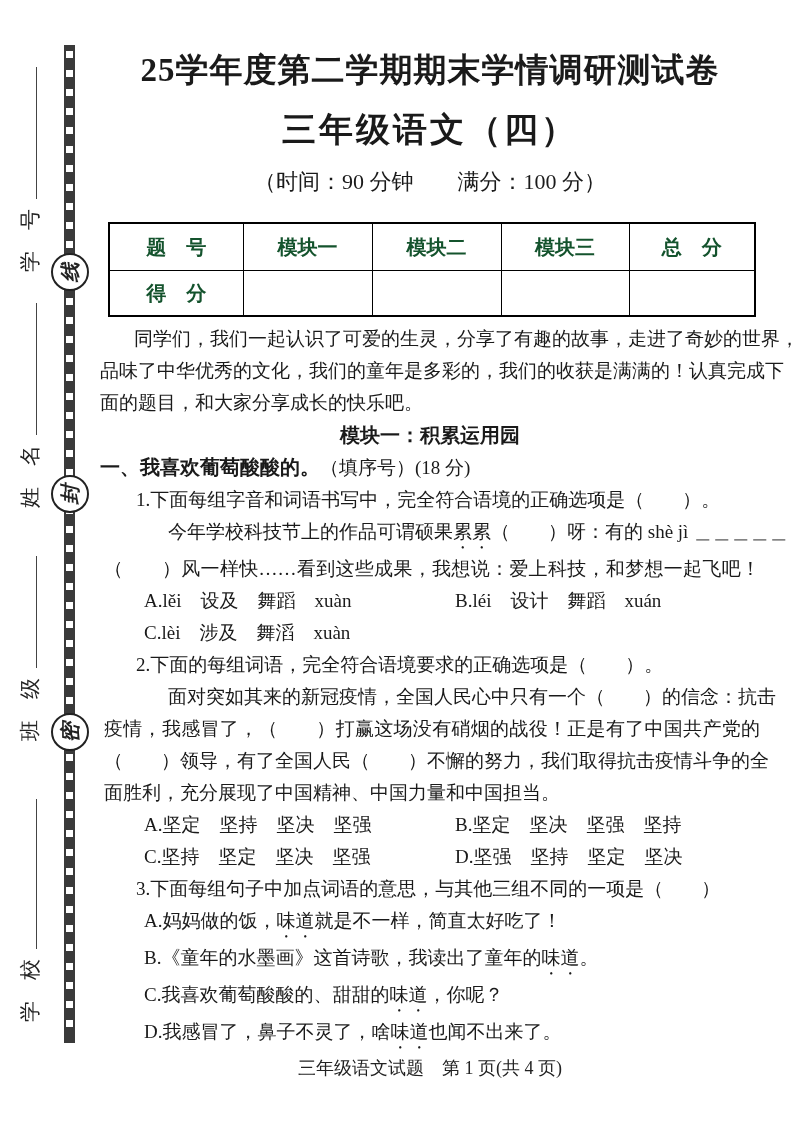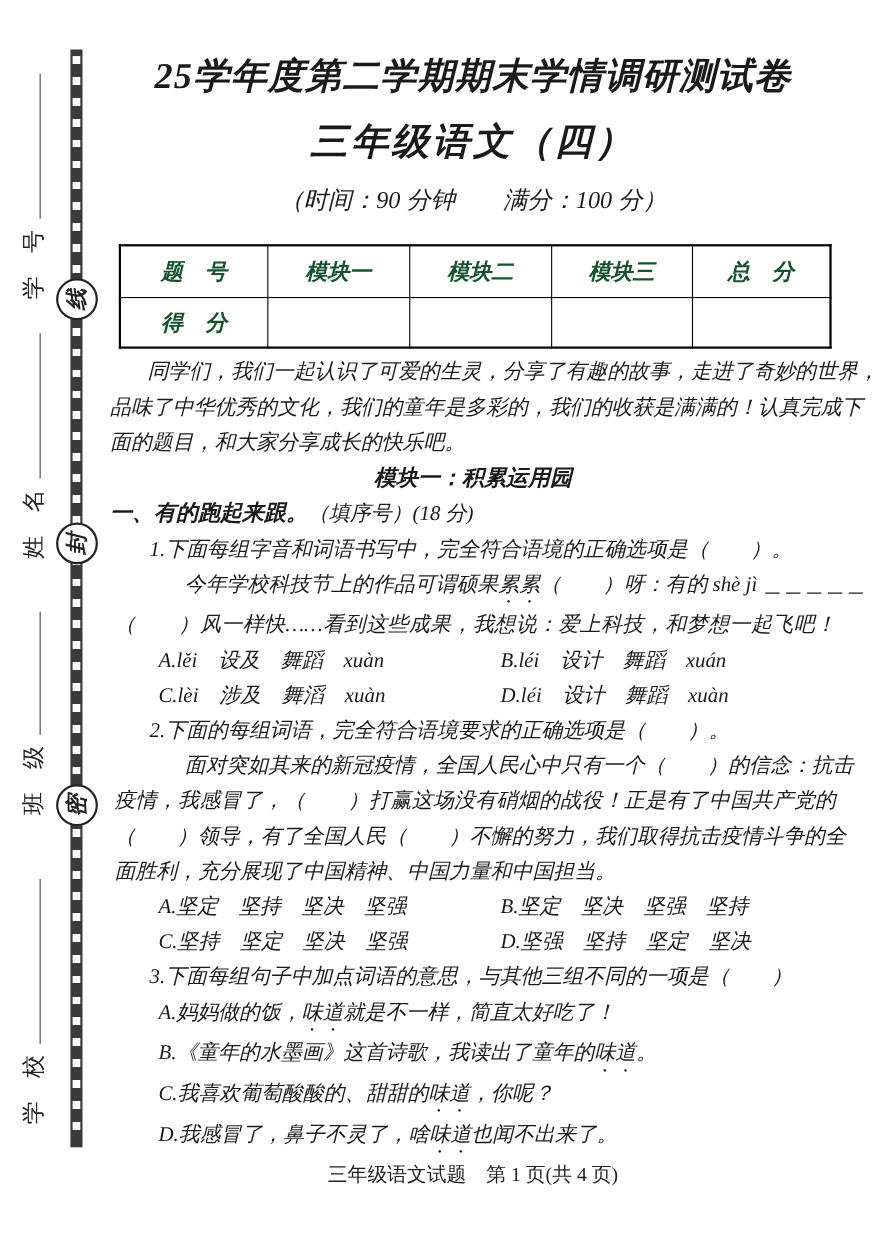--- a/index.html
+++ b/index.html
@@ -43,21 +43,21 @@
   .seal-field .blank {
     display:inline-block; height:1.05em; margin-left:10px;
     border-bottom:1.6px solid #444; vertical-align:baseline;
   }
   .sf-1 { top:272px; }  .sf-1 .blank { width:132px; }
   .sf-2 { top:508px; }  .sf-2 .blank { width:132px; }
   .sf-3 { top:741px; }  .sf-3 .blank { width:112px; }
   .sf-4 { top:1022px; } .sf-4 .blank { width:150px; }
 
   
-  .content { position:absolute; left:100px; top:40px; width:660px;font-style:italic; }
+  .content { position:absolute; left:100px; top:40px; width:660px; }
 
   .title-main {
     margin:8px 0 0; text-align:center;
     font-size:33px; font-weight:bold; line-height:44px; letter-spacing:1px;
   }
   .title-sub {
     margin:16px 0 0; text-align:center;
     font-size:34px; font-weight:bold; line-height:44px; letter-spacing:3px;
   }
   .meta-line { margin-top:16px; text-align:center; font-size:22px; line-height:28px; }
@@ -152,32 +152,31 @@
     </table>
 
   <div class="bodytext">
 
     <div class="doc-line jfull indent2">同学们，我们一起认识了可爱的生灵，分享了有趣的故事，走进了奇妙的世界，</div>
     <div class="doc-line jfull">品味了中华优秀的文化，我们的童年是多彩的，我们的收获是满满的！认真完成下</div>
     <div class="doc-line">面的题目，和大家分享成长的快乐吧。</div>
 
     <div class="doc-line module-heading">模块一：积累运用园</div>
 
-    <div class="doc-line section-title"><span class="stitle">一、有的跑起来跟。</span><span>（填序号）(18 分)</span></div>
+    <div class="doc-line section-title"><span class="stitle">一、我喜欢葡萄酸酸的。</span><span>（填序号）(18 分)</span></div>
 
     <div class="doc-line q-stem">1.下面每组字音和词语书写中，完全符合语境的正确选项是（　　）。</div>
     <div class="doc-line ctx indent-ctx"><span>今年学校科技节上的作品可谓硕果</span><span class="emph">累累</span><span>（　　）呀：有的 shè jì </span><span>＿＿＿＿＿</span></div>
     <div class="doc-line ctx jfull"><span>（　　）风一样快……看到这些成果，我想说：爱上科技，和梦想一起飞吧！</span></div>
     <div class="doc-line opt-row">
       <span class="opt-left">A.lěi　设及　舞蹈　xuàn</span>
       <span>B.léi　设计　舞蹈　xuán</span>
     </div>
     <div class="doc-line opt-row">
       <span class="opt-left">C.lèi　涉及　舞滔　xuàn</span>
-      <span>D.léi　设计　舞蹈　xuàn</span>
     </div>
 
     <div class="doc-line q-stem">2.下面的每组词语，完全符合语境要求的正确选项是（　　）。</div>
     <div class="doc-line ctx indent-ctx">面对突如其来的新冠疫情，全国人民心中只有一个（　　）的信念：抗击</div>
     <div class="doc-line ctx jfull">疫情，我感冒了，（　　）打赢这场没有硝烟的战役！正是有了中国共产党的</div>
     <div class="doc-line ctx jfull">（　　）领导，有了全国人民（　　）不懈的努力，我们取得抗击疫情斗争的全</div>
     <div class="doc-line ctx">面胜利，充分展现了中国精神、中国力量和中国担当。</div>
     <div class="doc-line opt-row">
       <span class="opt-left">A.坚定　坚持　坚决　坚强</span>
       <span>B.坚定　坚决　坚强　坚持</span>

